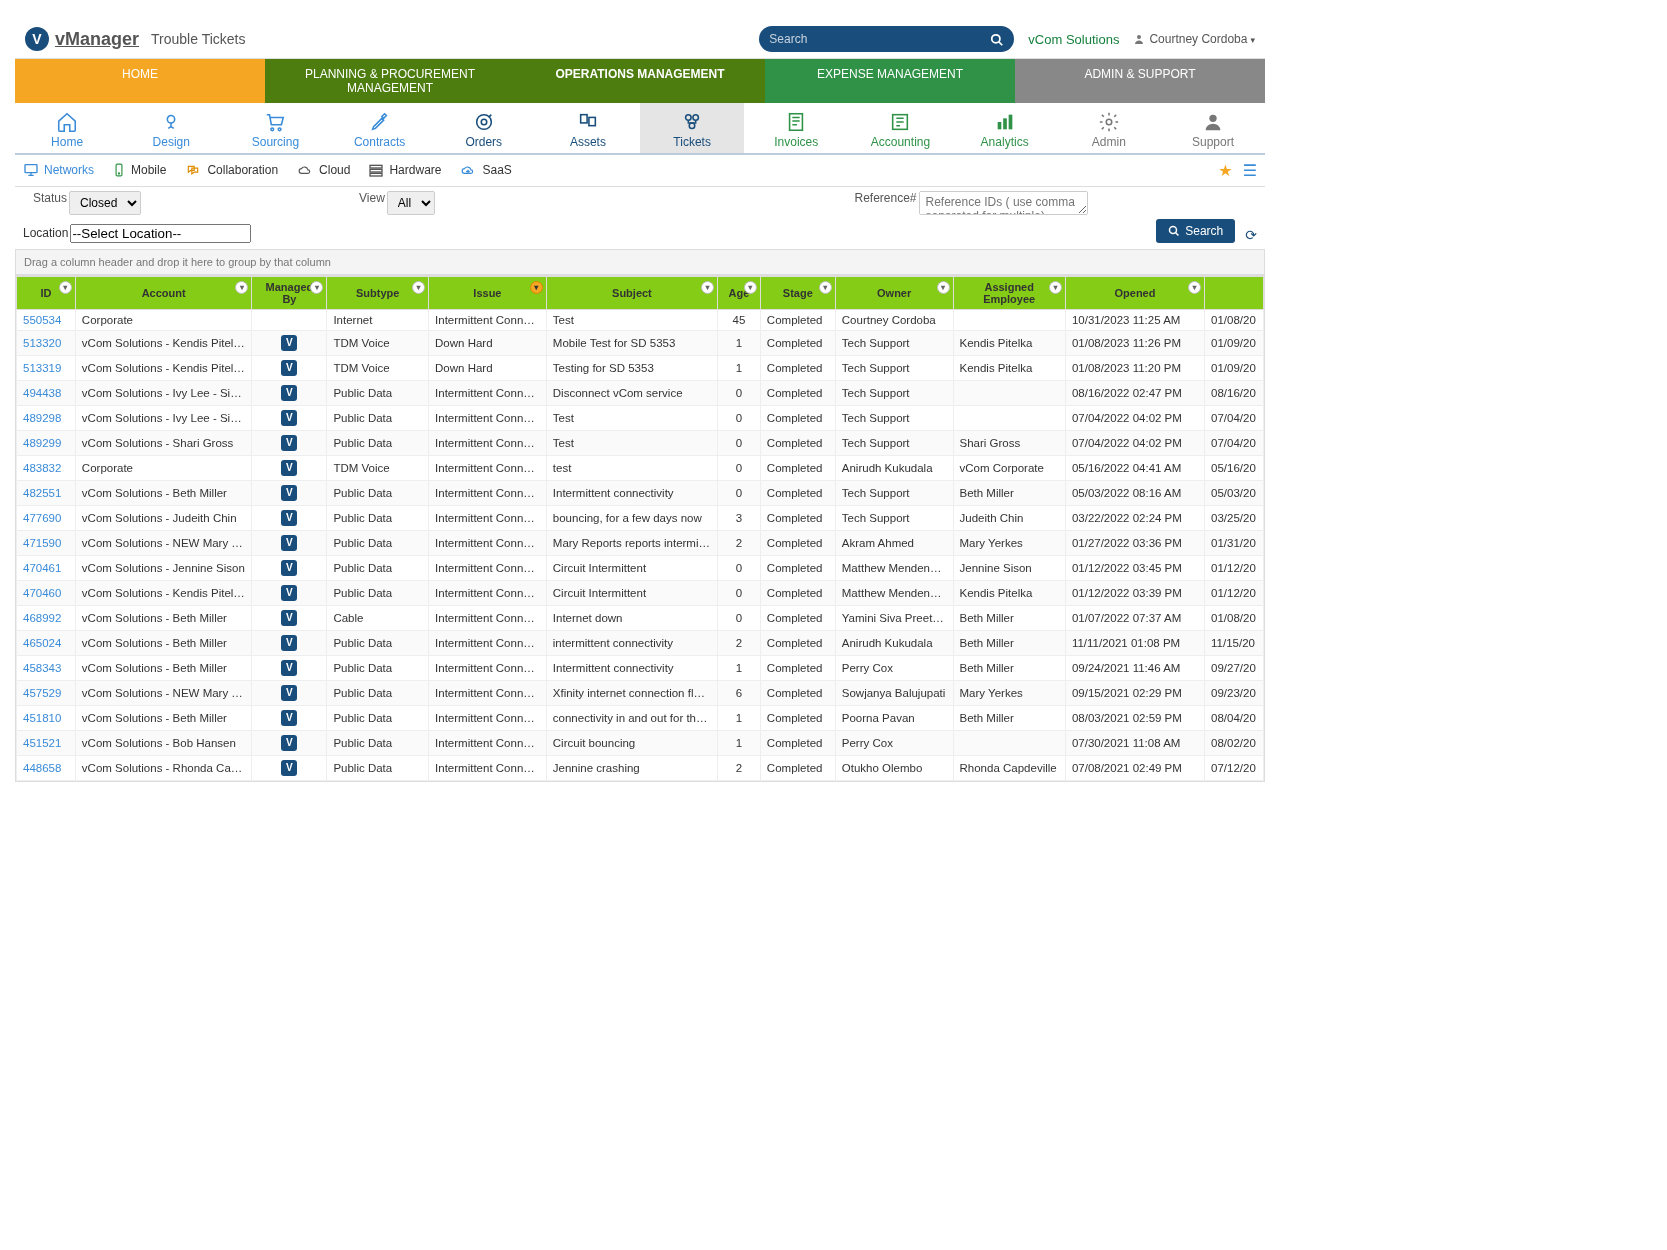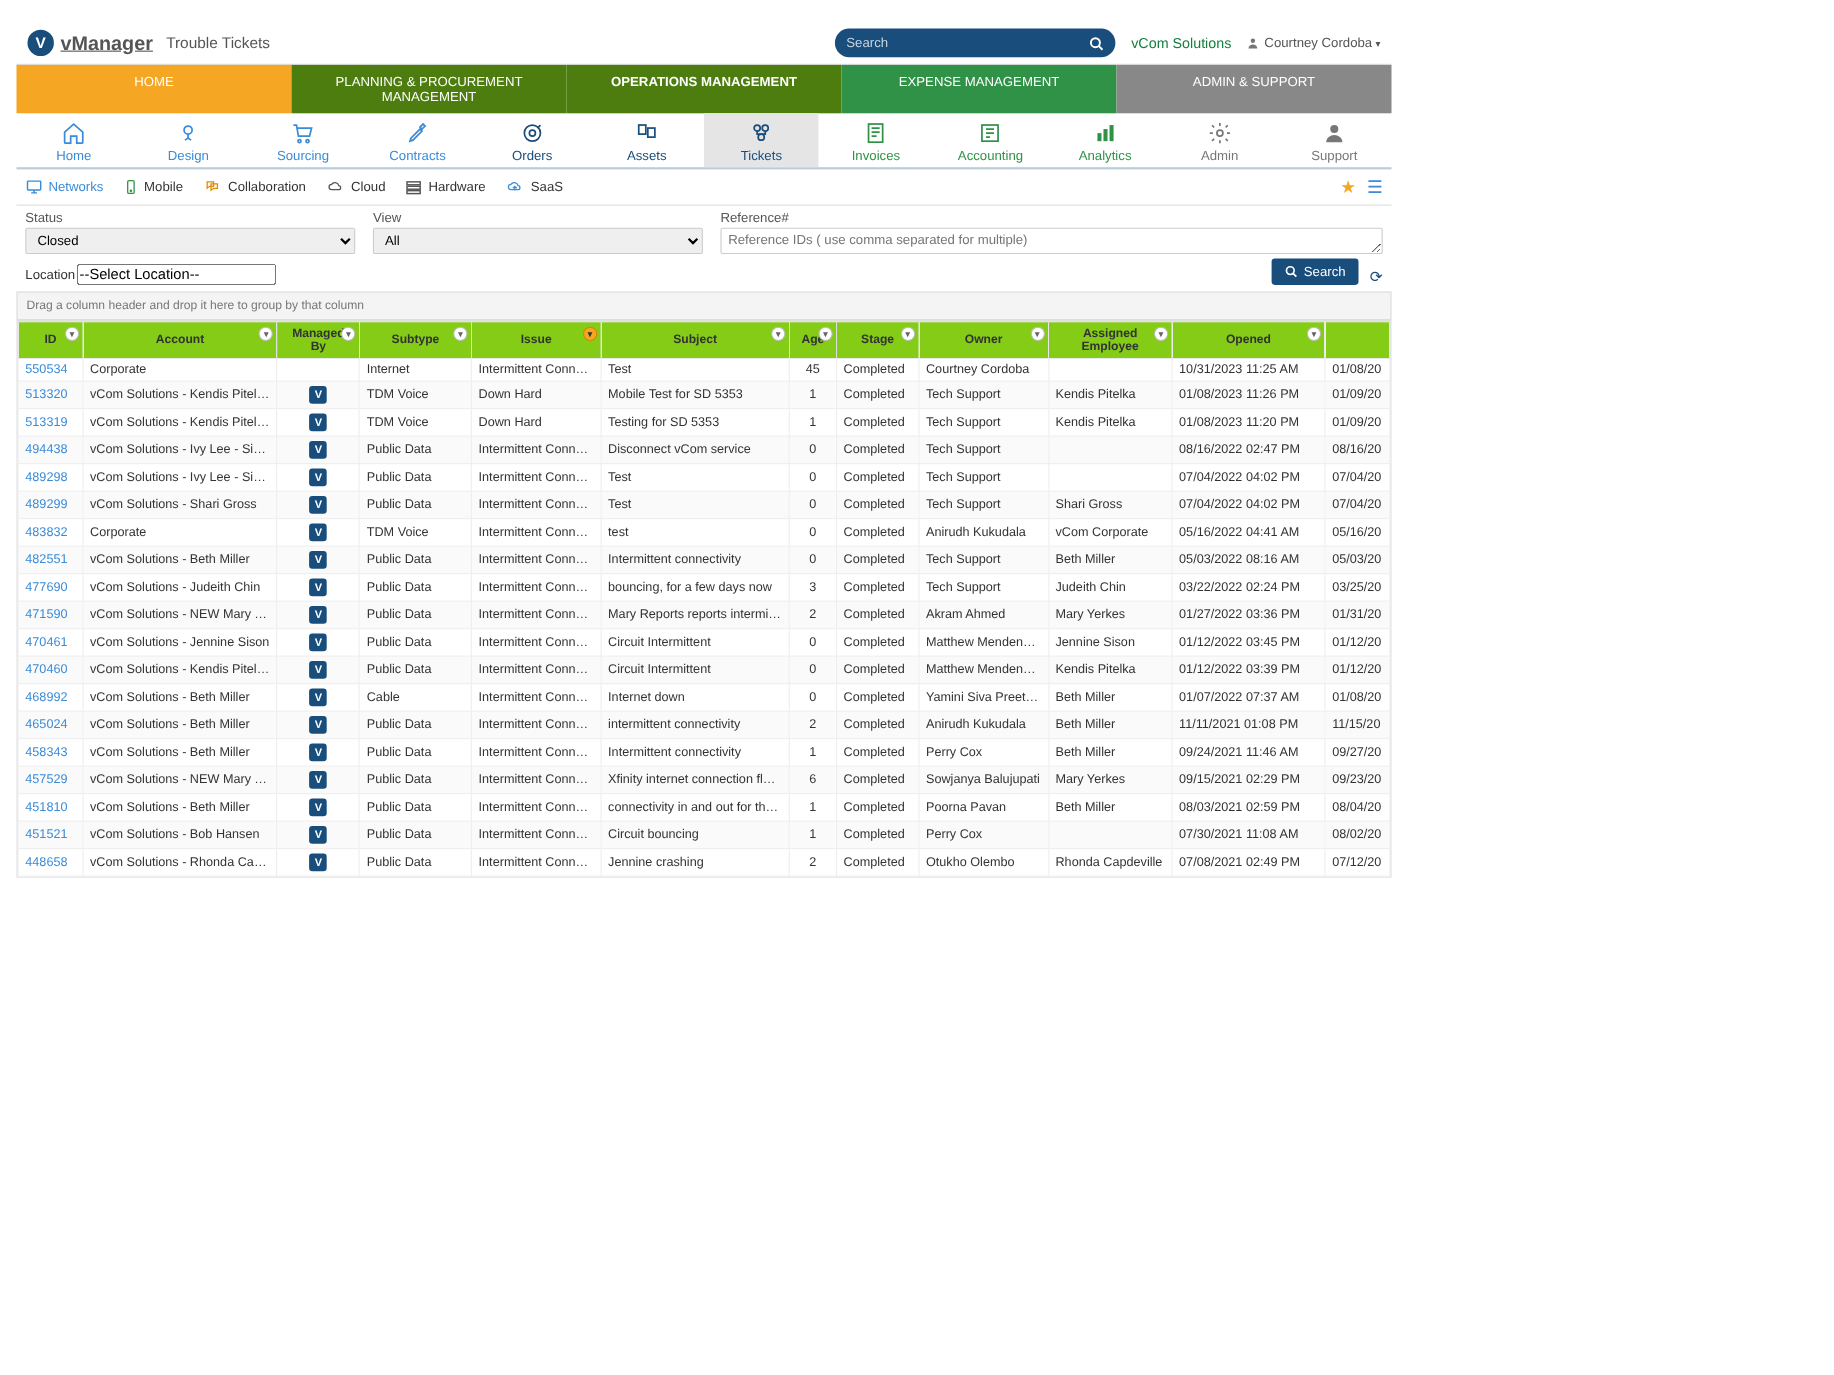--- a/index.html
+++ b/index.html
@@ -42,21 +42,21 @@
 
 .cattabs { display: flex; align-items: center; padding: 6px 8px; gap: 18px; border-bottom: 1px solid #ddd; }
 .cattabs .ct { display: flex; align-items: center; gap: 5px; font-size: 12px; cursor: pointer; }
 .cattabs .ct.active { color: #3a8bd8; }
 .cattabs .spacer { margin-left: auto; display: flex; gap: 10px; align-items: center; }
 .star { color: #f5a623; font-size: 16px; }
 .ham { color: #3a8bd8; font-size: 16px; }
 
 
 .filters { display: flex; gap: 16px; padding: 4px 8px 0; }
-.filters .col { display: flex; flex-direction: column; gap: 2px; }
+.filters .col { display: flex; flex-direction: row; gap: 2px; margin-left: 10px; }
 .filters label { font-size: 12px; color: #555; }
 .filters select, .filters input[type=text], .filters textarea { border: 1px solid #ccc; border-radius: 2px; padding: 3px 6px; font-size: 12px; font-family: inherit; }
 .filters textarea { resize: vertical; height: 24px; }
 .col-status { width: 300px; }
 .col-view { width: 300px; }
 .col-ref { flex: 1; justify-content: center; }
 
 .filters2 { display: flex; align-items: flex-end; gap: 10px; padding: 4px 8px 6px; }
 .col-loc { flex: 1; display: flex; flex-direction: row; gap: 2px; align-items: center; }
 .btn-search { background: #194d7b; color: #fff; border: none; border-radius: 3px; padding: 5px 12px; font-size: 12px; cursor: pointer; display: flex; align-items: center; gap: 5px; }

